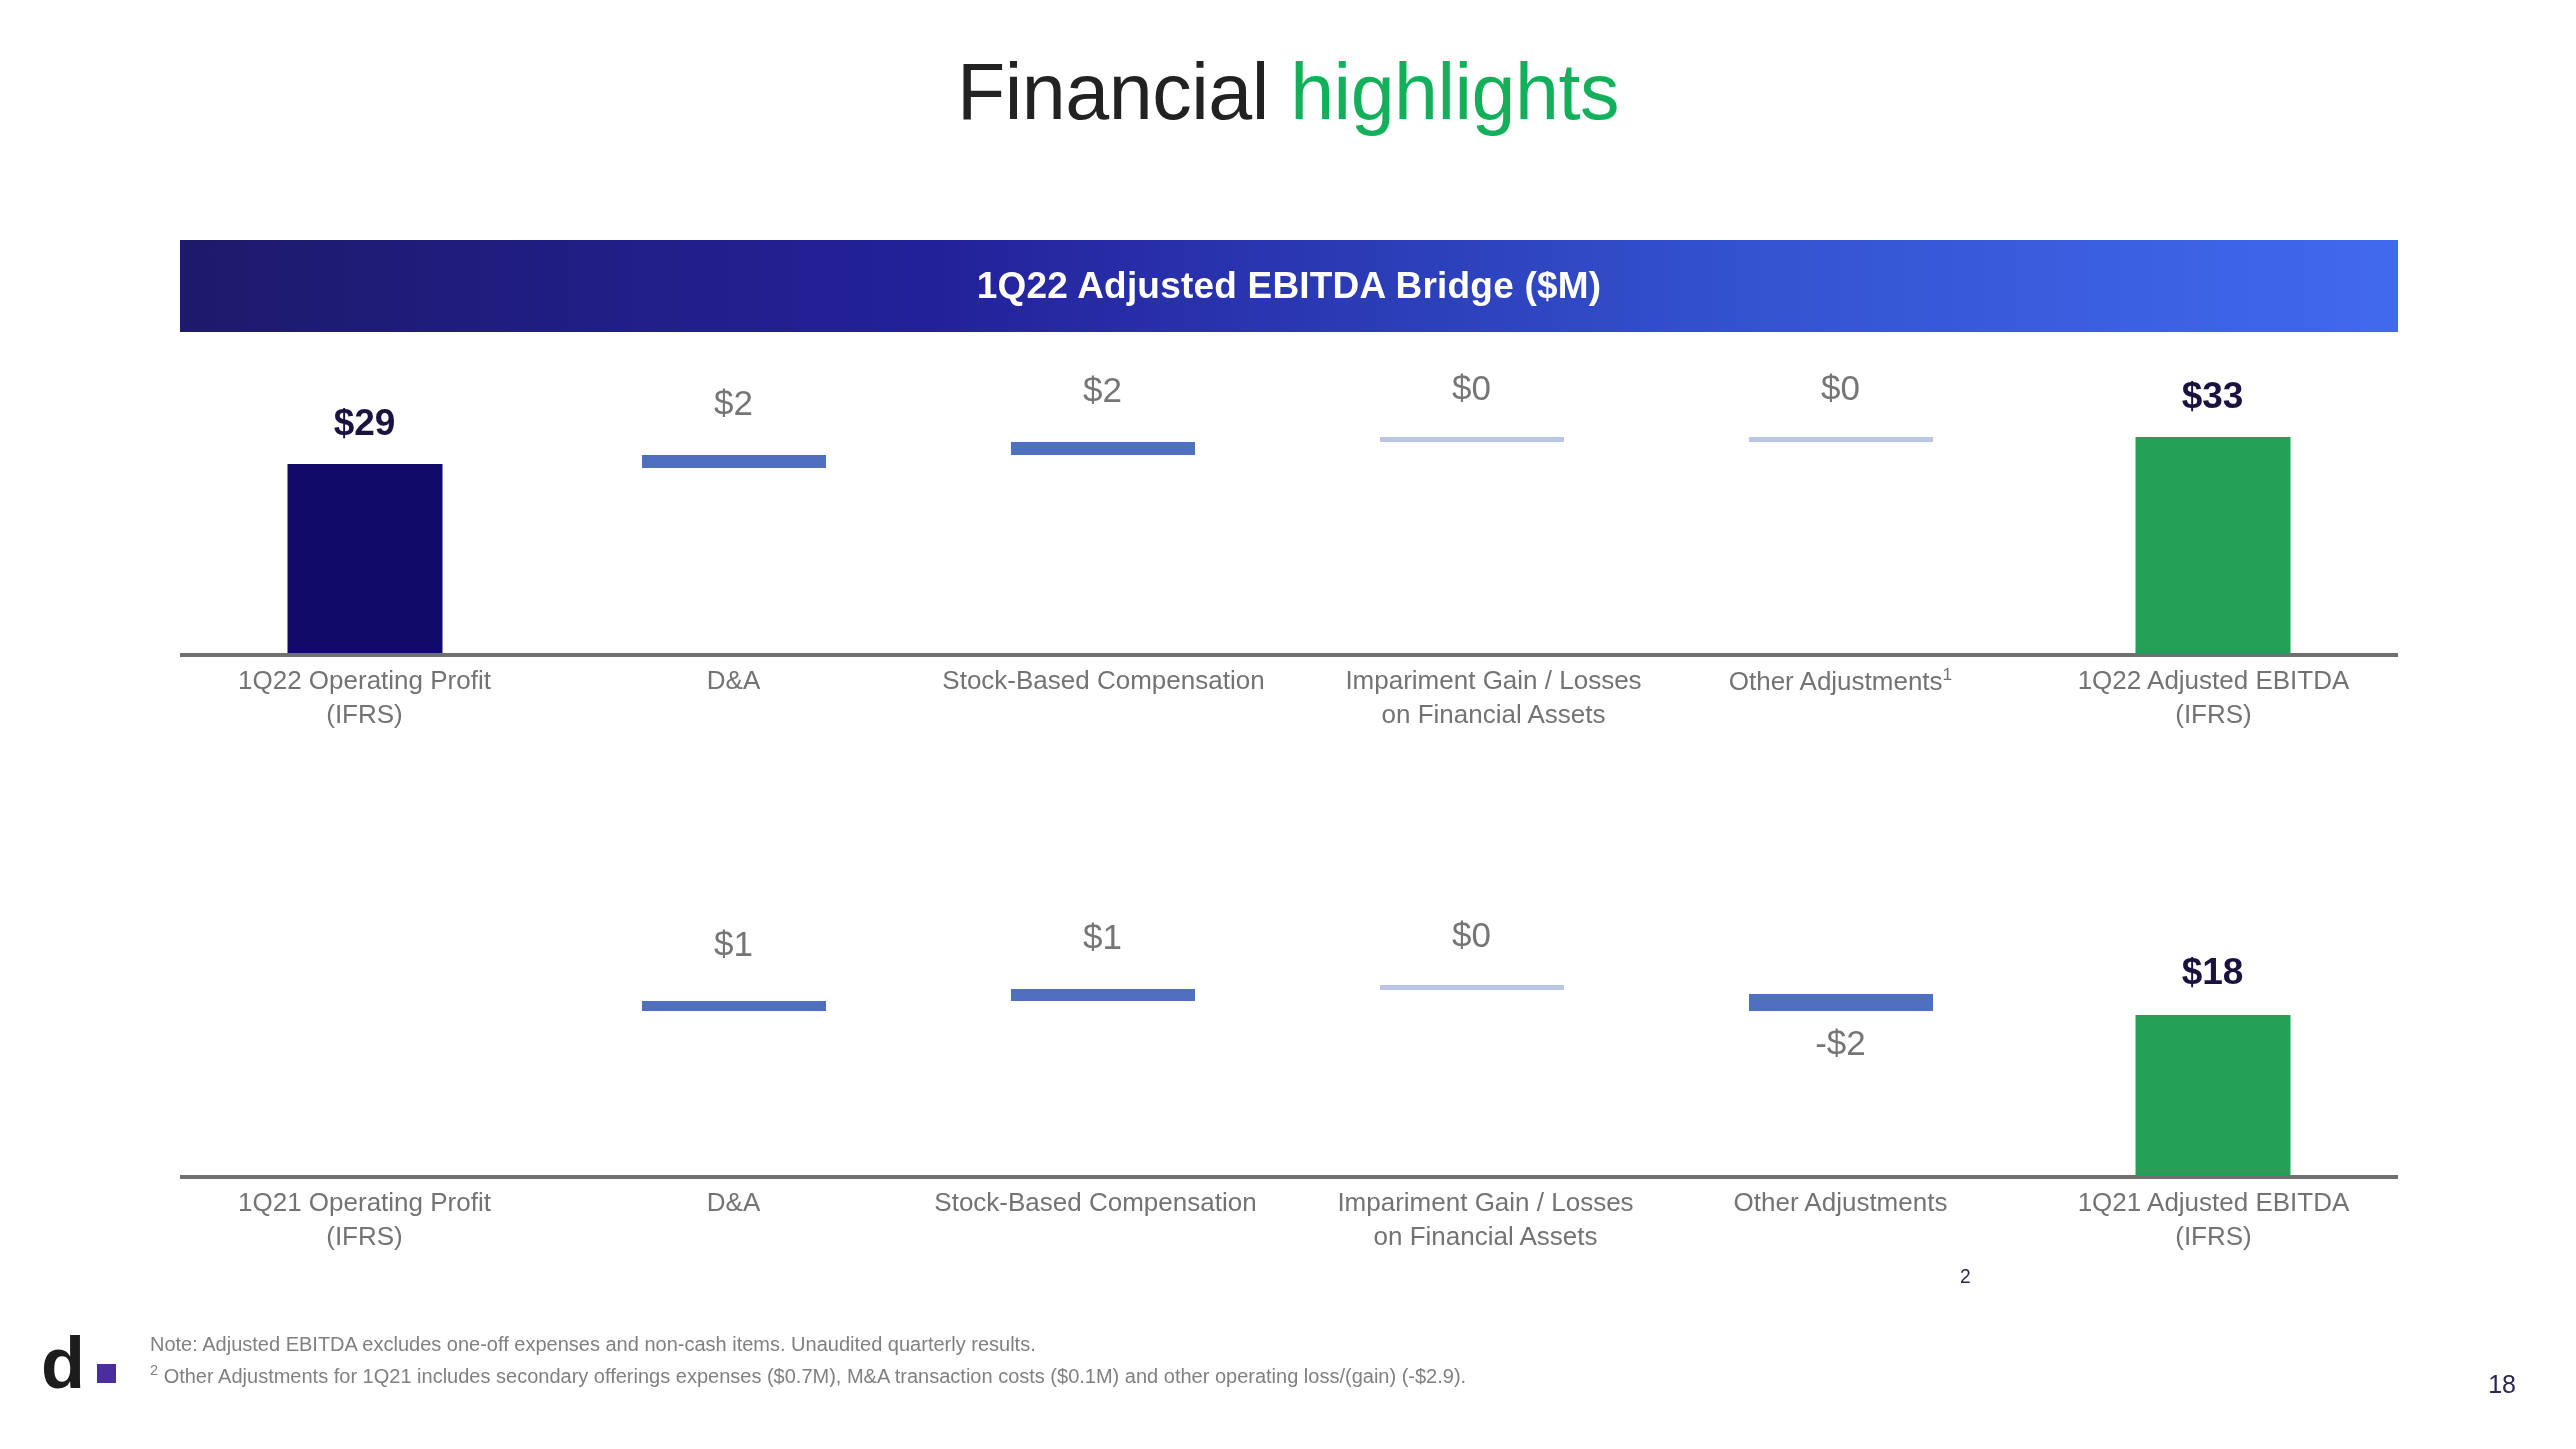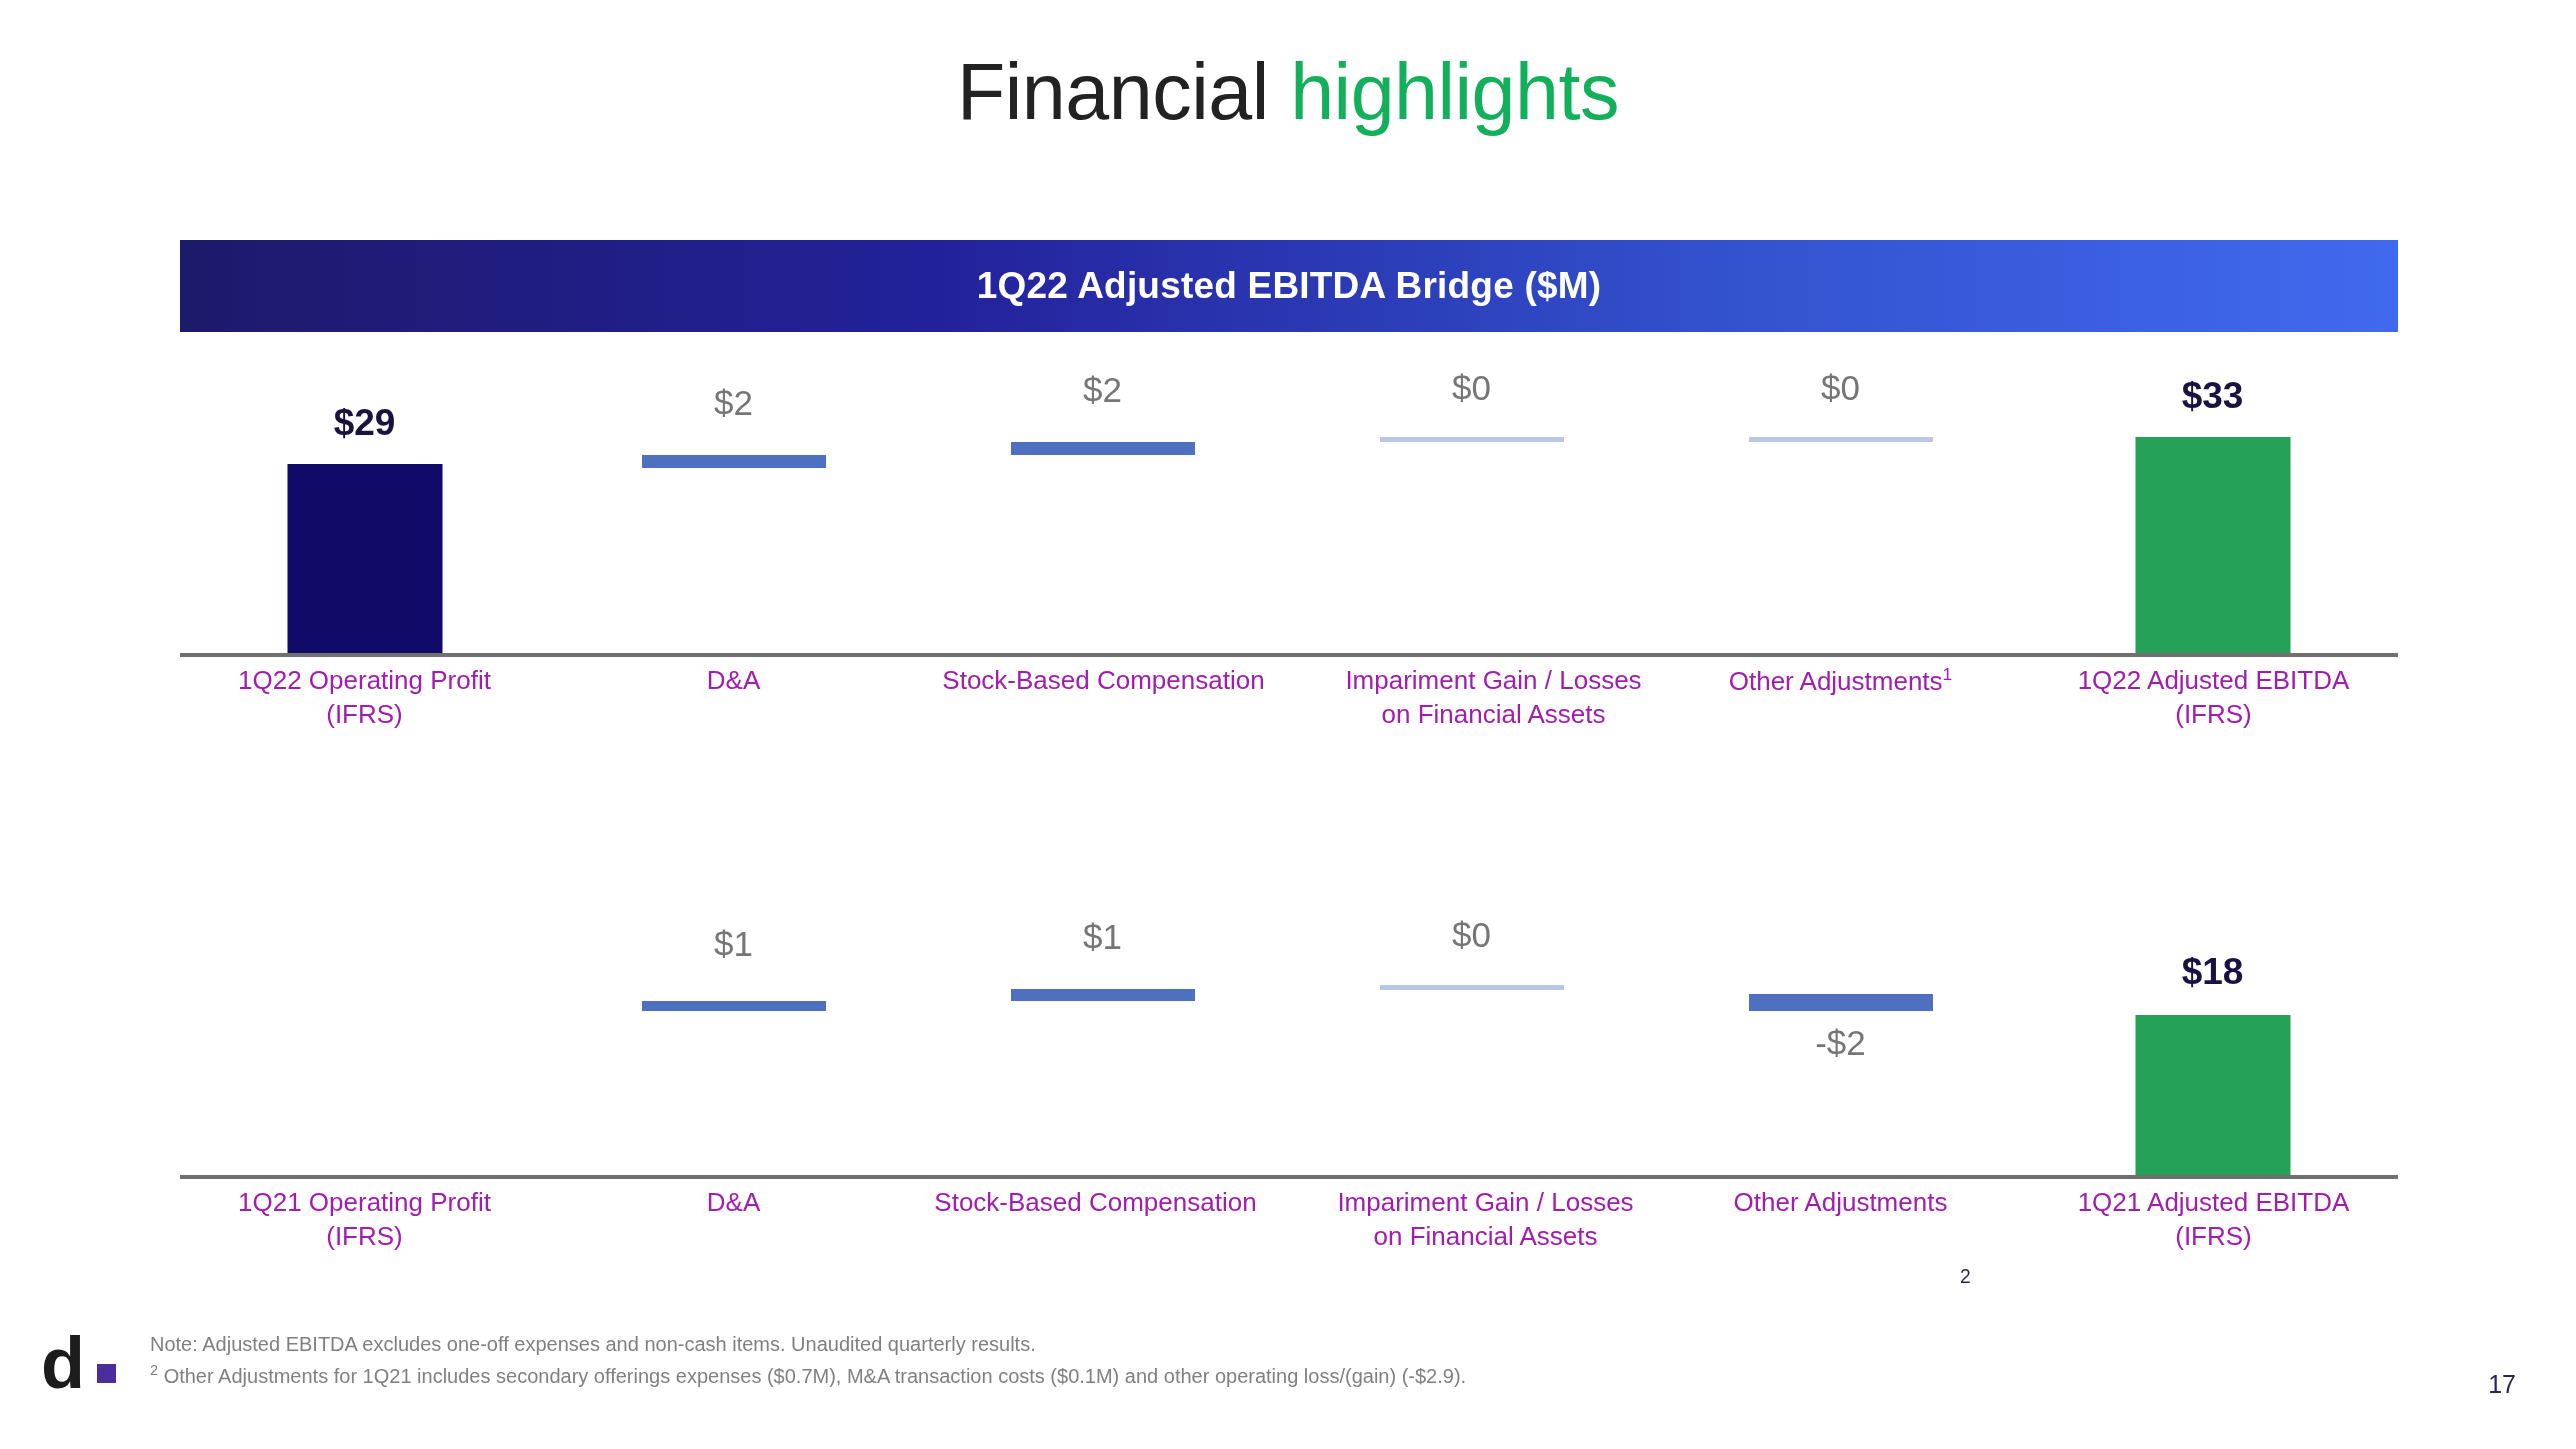--- a/index.html
+++ b/index.html
@@ -70,21 +70,21 @@
     white-space: nowrap; text-align: center;
   }
   .val.big { font-size: 37px; font-weight: bold; color: #1b1240; }
   .val.small { font-size: 35px; font-weight: 400; color: #767676; }
 
   
   .cats { position: relative; width: 100%; height: 97px; margin-top: 5.8px; }
   .cat {
     position: absolute; top: 0;
     text-align: center;
-    font-size: 26px; color: #a21caf; line-height: 1.33;
+    font-size: 26px; color: #737373; line-height: 1.33;
     font-family: "Liberation Sans", sans-serif;
   }
   .cat sup { font-size: 17.4px; vertical-align: super; }
   .cat-sup-standalone {
     position: absolute; font-size: 19.3px; color: #2b2550;
   }
 
   
   .footnotes {
     position: absolute; left: 150px; top: 1329px;
@@ -215,16 +215,16 @@
   <div class="footnotes">
     <div>Note: Adjusted EBITDA excludes one-off expenses and non-cash items. Unaudited quarterly results.</div>
     <div><sup>2</sup><span> Other Adjustments for 1Q21 includes secondary offerings expenses ($0.7M), M&amp;A transaction costs ($0.1M) and other operating loss/(gain) (-$2.9).</span></div>
   </div>
 
   <div class="logo">
     <span class="logo-d">d</span>
     <span class="logo-dot"></span>
   </div>
 
-  <div class="page-num">17</div>
+  <div class="page-num">18</div>
 
 </div>
 
 
 </body></html>

